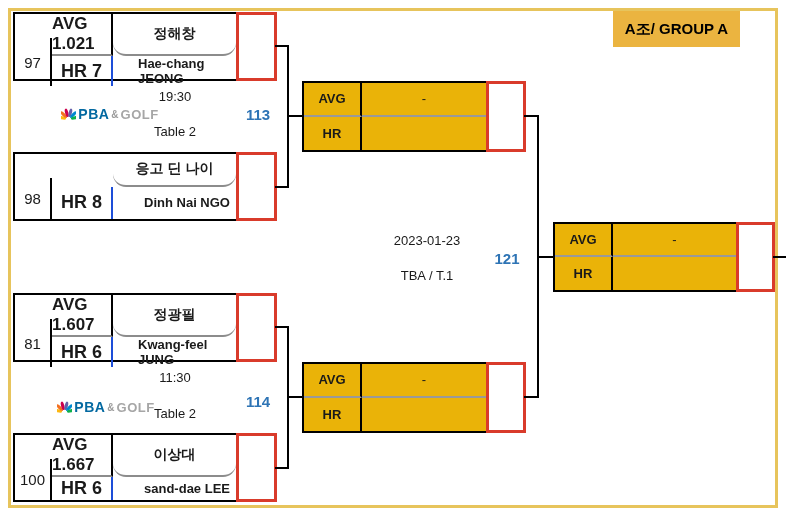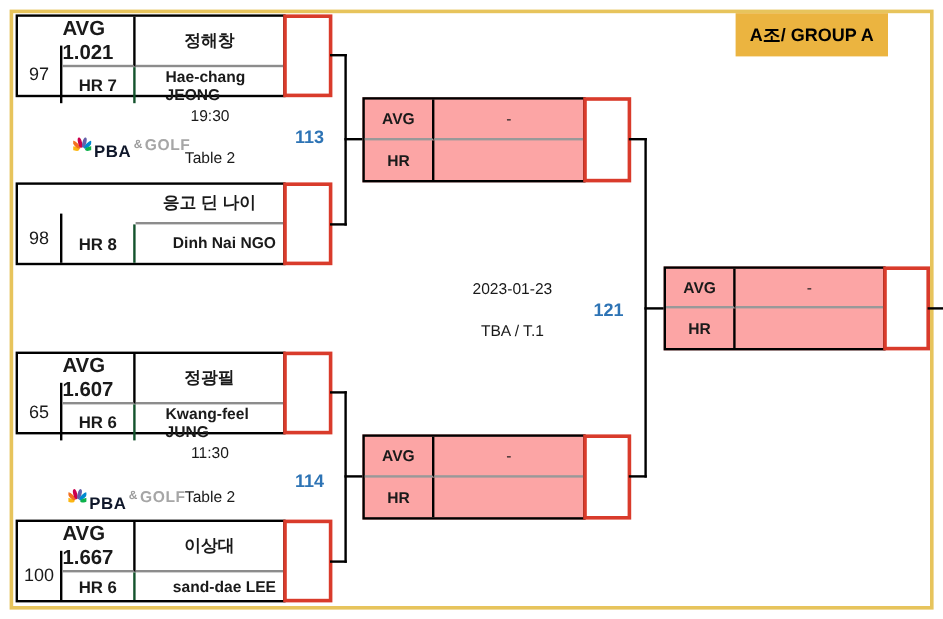--- a/index.html
+++ b/index.html
@@ -12,28 +12,28 @@
   
   .pbox{
     position:absolute;left:13px;width:225px;height:69px;border:2px solid #000;
     box-sizing:border-box;display:grid;grid-template-columns:37px 61px 1fr;grid-template-rows:1fr 1fr;
     background:#fff;
   }
   .pbox .seed{grid-row:1/3;display:flex;align-items:center;justify-content:center;
     font-size:15px;border-right:2px solid #000;margin-top:24px;}
   .pbox .cell{display:flex;align-items:center;justify-content:center;font-weight:bold;}
   .pbox .cell-avg{grid-column:2;grid-row:1;font-size:17px;border-right:2px solid #000;border-bottom:2px solid #8c8c8c;}
-  .pbox .cell-hr {grid-column:2;grid-row:2;font-size:14px;border-right:2px solid #14532d;}
-  .pbox .cell-kr {grid-column:3;grid-row:1;font-size:14px;border-bottom:2px solid #8c8c8c;}
+  .pbox .cell-hr {grid-column:2;grid-row:2;font-size:18px;border-right:2px solid #1d4ed8;}
+  .pbox .cell-kr {grid-column:3;grid-row:1;font-size:14px;border-bottom:2px solid #8c8c8c;border-radius:13px;}
   .pbox .cell-en {grid-column:3;grid-row:2;font-size:13px;padding-left:25px;}
 
   
   .mbox{
     position:absolute;width:186px;border:2px solid #000;box-sizing:border-box;
-    display:grid;grid-template-columns:58px 1fr;grid-template-rows:1fr 1fr;background:#fca5a5;
+    display:grid;grid-template-columns:58px 1fr;grid-template-rows:1fr 1fr;background:#eab308;
   }
   .mbox .lab{display:flex;align-items:center;justify-content:center;font-weight:bold;font-size:13px;border-right:2px solid #000;}
   .mbox .val{display:flex;align-items:center;justify-content:center;font-size:13px;}
   .mbox .r1{border-bottom:2px solid #999;}
 
   
   .redbox{position:absolute;border:3px solid #d93b2b;box-sizing:border-box;background:transparent;}
 
   
   .ln{position:absolute;background:#000;}
@@ -41,21 +41,21 @@
   
   .txt{position:absolute;text-align:center;font-size:13px;}
   .blue{color:#2e74b5;font-weight:bold;font-size:15px;}
 
   
   .badge{position:absolute;left:613px;top:11px;width:127px;height:36px;background:#ebb440;
     display:flex;align-items:center;justify-content:center;font-weight:bold;font-size:15px;color:#000;}
 
   
   .pba-logo{display:inline-flex;align-items:center;gap:2px;white-space:nowrap;}
-  .pba-txt{color:#0f172a;font-weight:bold;font-size:14px;letter-spacing:.5px;margin-top:12px;}
+  .pba-txt{color:#0369a1;font-weight:bold;font-size:14px;letter-spacing:.5px;}
   .pba-amp{color:#9b9b9b;font-size:10px;font-weight:bold;}
   .pba-golf{color:#a6a6a6;font-weight:bold;font-size:13px;letter-spacing:.5px;}
   .sbs-logo{display:inline-flex;align-items:baseline;gap:3px;white-space:nowrap;}
   .sbs-txt{color:#1c64b0;font-weight:bold;font-size:14px;letter-spacing:.5px;}
   .sbs-sports{color:#9aa0a6;font-style:italic;font-size:13px;font-family:"Liberation Serif",serif;border-bottom:1.5px solid #b9bdc2;}
 </style>
 </head>
 <body>
 
 <div class="canvas">
@@ -72,21 +72,21 @@
     <div class="cell cell-kr">정해창</div>
     <div class="cell cell-en">Hae-chang JEONG</div>
   </div>
   <div class="pbox" style="top:152px">
     <div class="seed">98</div>
     <div class="cell cell-hr">HR 8</div>
     <div class="cell cell-kr">응고 딘 나이</div>
     <div class="cell cell-en">Dinh Nai NGO</div>
   </div>
   <div class="pbox" style="top:293px">
-    <div class="seed">65</div>
+    <div class="seed">81</div>
     <div class="cell cell-avg">AVG 1.607</div>
     <div class="cell cell-hr">HR 6</div>
     <div class="cell cell-kr">정광필</div>
     <div class="cell cell-en">Kwang-feel JUNG</div>
   </div>
   <div class="pbox" style="top:433px">
     <div class="seed">100</div>
     <div class="cell cell-avg">AVG 1.667</div>
     <div class="cell cell-hr">HR 6</div>
     <div class="cell cell-en">sand-dae LEE</div>

